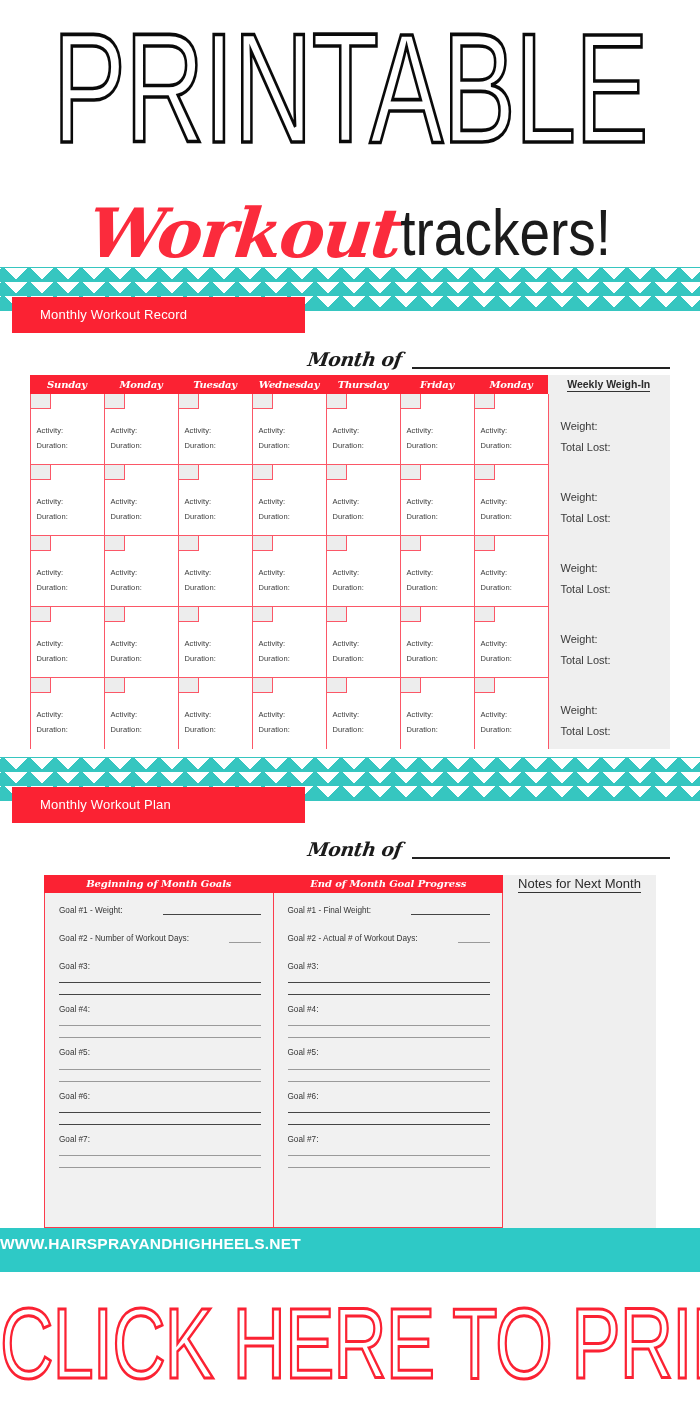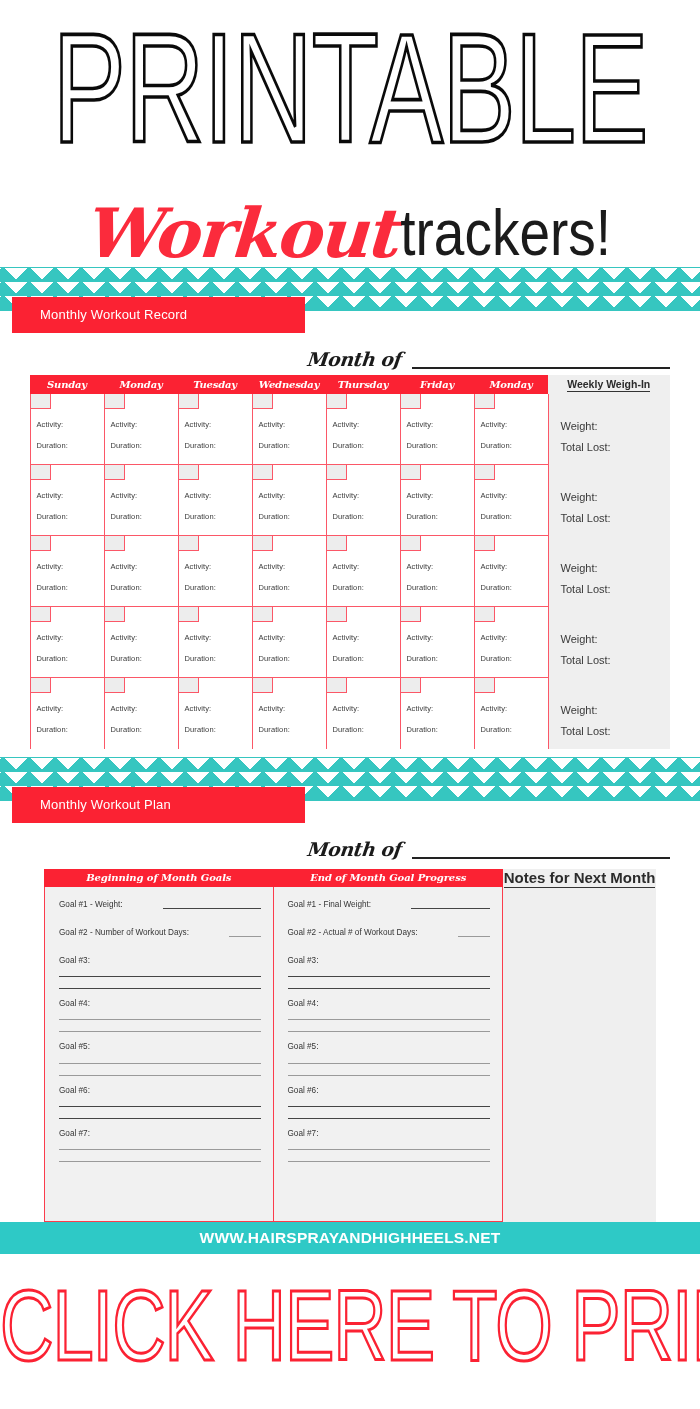--- a/index.html
+++ b/index.html
@@ -178,21 +178,21 @@
     top: 0; left: 0;
   }
   .cell-lbl {
     position: absolute;
     left: 6px;
     font-size: 7.5px;
     color: #3a3a3a;
     letter-spacing: 0.1px;
     white-space: nowrap;
   }
-  .lbl-act { top: 26px; }
+  .lbl-act { top: 32px; }
   .lbl-dur { top: 47px; }
 
   .cal td.weighcell {
     background: #efefef;
     height: 71px;
     vertical-align: top;
     position: relative;
     border: none;
     padding: 0;
   }
@@ -201,21 +201,21 @@
     left: 12px;
     font-size: 11px;
     color: #3a3a3a;
     white-space: nowrap;
   }
   .w-weight { top: 26px; }
   .w-lost { top: 47px; }
 
   
   .goals {
-    margin: 10px auto 0 auto;
+    margin: 16px auto 0 auto;
     width: 612px;
     display: flex;
     align-items: stretch;
   }
   .goal-col { width: 240px; }
   .notes-col { width: 160px; }
 
   .goal-head {
     background: #fb2233;
     color: #ffffff;
@@ -227,22 +227,22 @@
     font-weight: 700;
     font-size: 10px;
     letter-spacing: -0.1px;
   }
   .notes-head {
     background: #efefef;
     color: #2b2b2b;
     height: 18px;
     line-height: 18px;
     text-align: center;
-    font-size: 15px;
-    font-weight: 700;
+    font-size: 13px;
+    font-weight: 400;
   }
   .notes-head span { border-bottom: 1.3px solid #333; padding-bottom: 1px; }
 
   .goal-body {
     background: #f1f1f1;
     border-left: 1.4px solid #fb3c4c;
     border-right: 1.4px solid #fb3c4c;
     border-bottom: 1.4px solid #fb3c4c;
     height: 335px;
     padding: 14px 12px 0 14px;
@@ -281,24 +281,24 @@
   .block-goal .rule {
     border-bottom: 1.1px solid #444;
     height: 0;
     margin-bottom: 11px;
   }
   .block-goal .rule.light { border-bottom-color: #9a9a9a; }
 
   
   .site-bar {
     width: 700px;
-    height: 32px;
+    height: 44px;
     background: #2ec9c6;
     color: #ffffff;
-    text-align: center;
+    text-align: left;
     line-height: 32px;
     font-size: 15.5px;
     font-weight: 700;
     letter-spacing: 0.2px;
   }
   .print-cta {
     width: 700px;
     text-align: center;
     font-size: 74px;
     line-height: 1;

